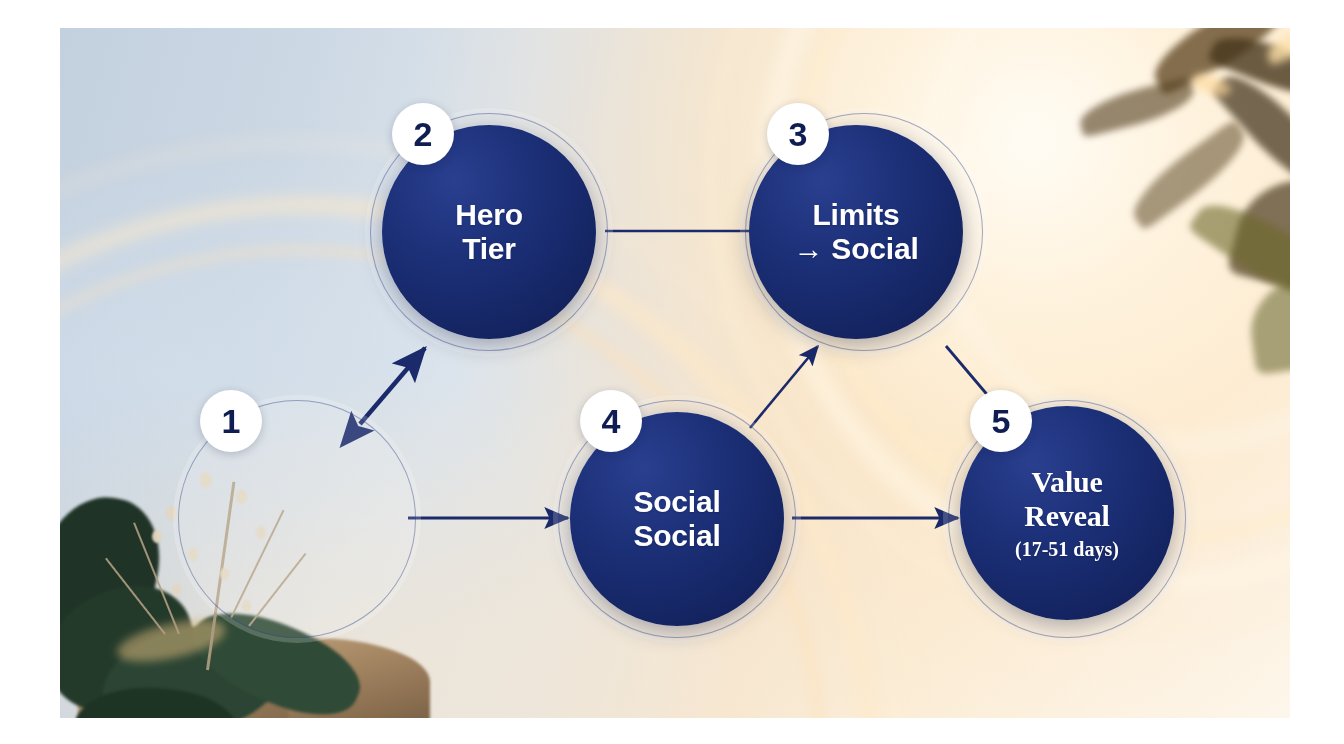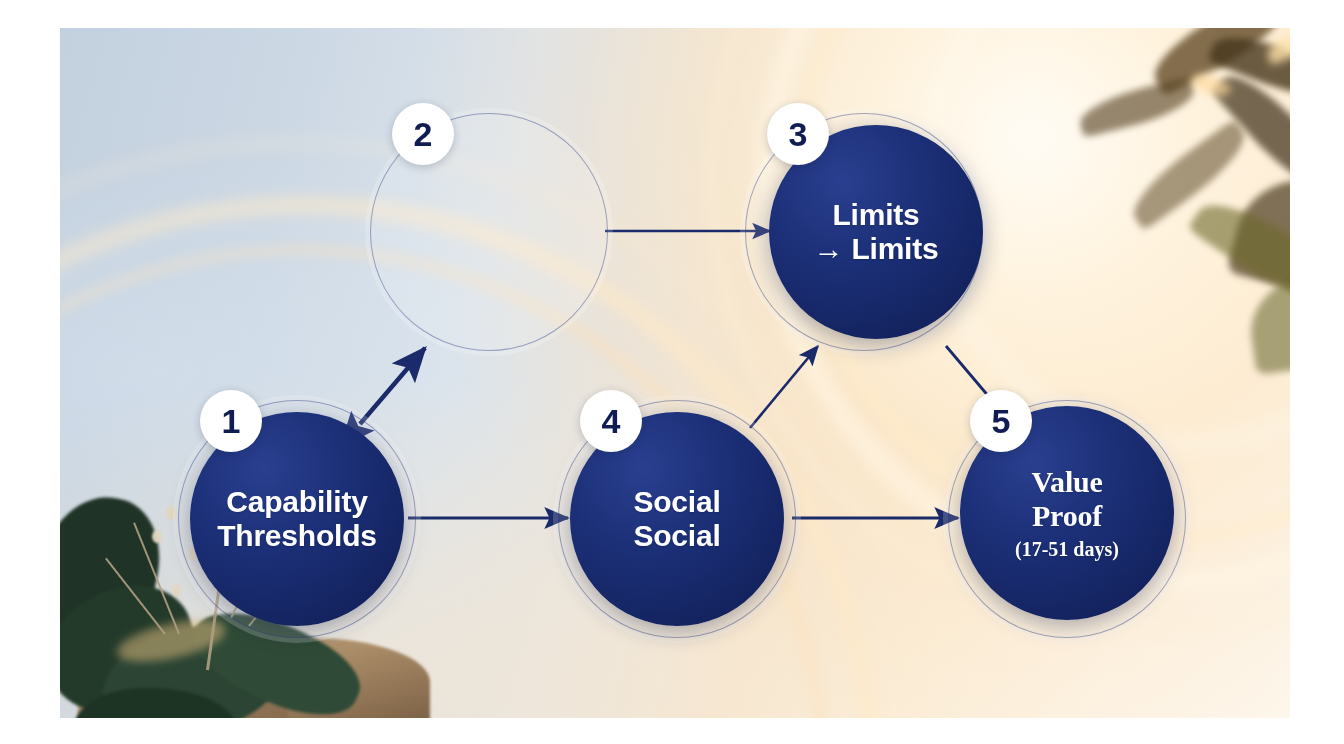--- a/index.html
+++ b/index.html
@@ -284,40 +284,40 @@
 
         <line x1="690" y1="400" x2="758" y2="318" stroke="#1b2a6b" stroke-width="2.6" marker-end="url(#ah)"></line>
 
         <line x1="886" y1="318" x2="952" y2="396" stroke="#1b2a6b" stroke-width="2.8" marker-end="url(#ah)"></line>
 
         <line x1="732" y1="490" x2="898" y2="490" stroke="#1b2a6b" stroke-width="3.2" marker-end="url(#ah)"></line>
       </svg>
 
       <div class="node" style="left:118px; top:372px; width:240px; height:240px;">
         <div class="halo" style="left:0;top:0;width:236px;height:236px;"></div>
+        <div class="badge" style="left:22px;top:-10px;">1</div>
+      </div>
+
+      <div class="node" style="left:310px; top:85px; width:240px; height:240px;">
+        <div class="halo" style="left:0;top:0;width:236px;height:236px;"></div>
         <div class="disc" style="left:12px;top:12px;width:214px;height:214px;">
           <div class="disc-title">
-            <span>Capability</span><br>
-            <span>Thresholds</span>
+            <span>Hero</span><br>
+            <span>Tier</span>
           </div>
         </div>
-        <div class="badge" style="left:22px;top:-10px;">1</div>
-      </div>
-
-      <div class="node" style="left:310px; top:85px; width:240px; height:240px;">
-        <div class="halo" style="left:0;top:0;width:236px;height:236px;"></div>
         <div class="badge" style="left:22px;top:-10px;">2</div>
       </div>
 
       <div class="node" style="left:685px; top:85px; width:240px; height:240px;">
         <div class="halo" style="left:0;top:0;width:236px;height:236px;"></div>
-        <div class="disc" style="left:24px;top:12px;width:214px;height:214px;align-items:center;">
+        <div class="disc" style="left:4px;top:12px;width:214px;height:214px;align-items:center;">
           <div class="disc-title">
             <span>Limits</span><br>
-            <span>→ Limits</span>
+            <span>→ Social</span>
           </div>
         </div>
         <div class="badge" style="left:22px;top:-10px;">3</div>
       </div>
 
       <div class="node" style="left:498px; top:372px; width:240px; height:240px;">
         <div class="halo" style="left:0;top:0;width:236px;height:236px;"></div>
         <div class="disc" style="left:12px;top:12px;width:214px;height:214px;">
           <div class="disc-title">
             <span>Social</span><br>
@@ -325,21 +325,21 @@
           </div>
         </div>
         <div class="badge" style="left:22px;top:-10px;">4</div>
       </div>
 
       <div class="node" style="left:888px; top:372px; width:240px; height:240px;">
         <div class="halo" style="left:0;top:0;width:236px;height:236px;"></div>
         <div class="disc" style="left:12px;top:6px;width:214px;height:214px;font-family:Liberation Serif, serif;">
           <div class="disc-title">
             <span>Value</span><br>
-            <span>Proof</span>
+            <span>Reveal</span>
           </div>
           <div class="disc-sub">(17-51 days)</div>
         </div>
         <div class="badge" style="left:22px;top:-10px;">5</div>
       </div>
 
     </div>
   </div>
 </div>
 

